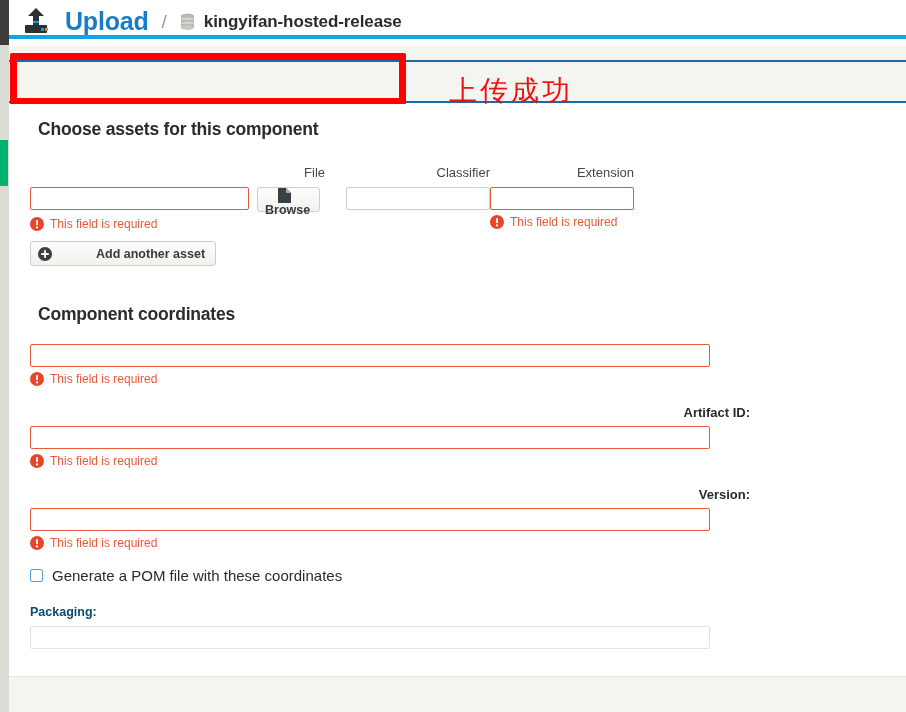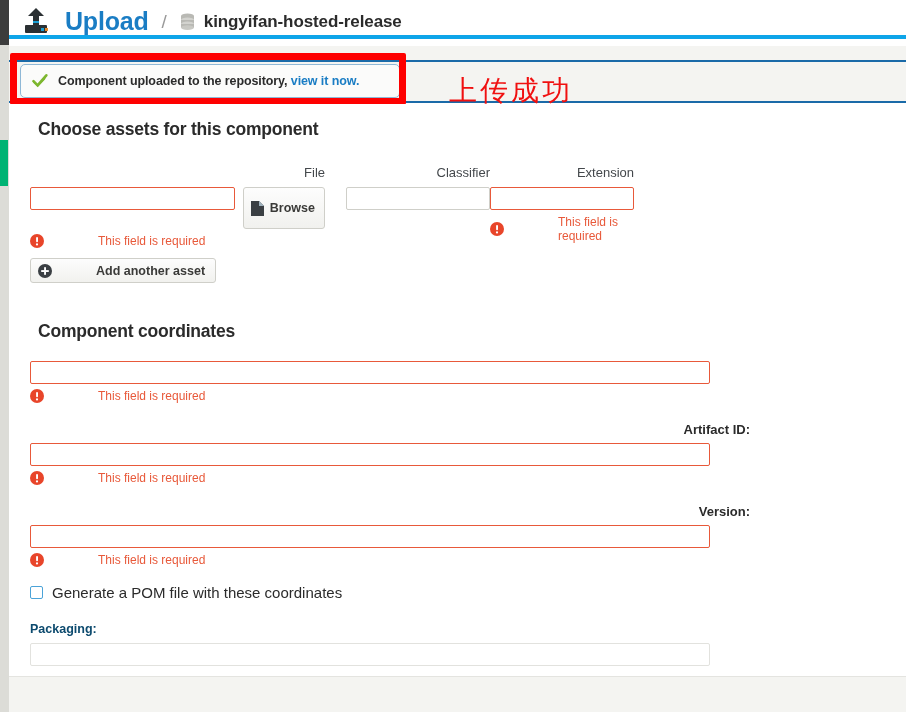--- a/index.html
+++ b/index.html
@@ -193,40 +193,40 @@
     background: #ffffff;
     border-color: #e2e2de;
     color: #b9b9b4;
   }
   .w-file  { width: 219px; }
   .w-small { width: 144px; }
   .w-wide  { width: 680px; }
 
   .browse-btn {
     margin-left: 8px;
-    height: 42px;
+    height: 25px;
     padding: 0 9px 0 7px;
     background: linear-gradient(#fdfdfd, #f1f1ee);
     border: 1px solid #cfcfc9;
     border-radius: 3px;
     font-size: 12.5px;
     font-weight: bold;
     color: #3a3a38;
     display: inline-flex; align-items: center;
     cursor: pointer;
     font-family: "Liberation Sans", sans-serif;
+    flex-direction: column;
   }
   .browse-btn .doc-ico { width: 13px; height: 15px; margin-right: 6px; }
 
   .err-msg {
     display: flex; align-items: center;
     margin-top: 5px;
     font-size: 12px;
     color: #e8593a;
-    gap: 48px;
   }
   .err-msg .bang {
     width: 14px; height: 14px;
     flex: 0 0 auto;
     margin-right: 6px;
   }
 
   .add-asset-btn {
     margin-top: 10px;
     height: 25px;
@@ -349,29 +349,20 @@
         <rect x="2" y="11" width="13" height="3.6" fill="#b9b9b4"></rect>
         <ellipse cx="8.5" cy="14.6" rx="6.5" ry="2.4" fill="#c9c9c4"></ellipse>
       </svg>
     </span>
     <span class="repo-name">kingyifan-hosted-release</span>
   </div>
 
   <div class="notif-strip"></div>
   <div class="notif-band"></div>
 
-  <div class="toast">
-    <span class="toast-check">
-      <svg viewBox="0 0 16 16" width="16" height="16">
-        <path d="M1.5 8.5 L5.5 12.5 L14.5 2.5 L13 6.5 L5.8 14 L1 9.6 Z" fill="#7db72f"></path>
-        <path d="M1.5 8.2 L5.6 12.3 L14.3 2.3" stroke="#7db72f" stroke-width="2.6" fill="none" stroke-linecap="round"></path>
-      </svg>
-    </span>
-    <span class="toast-text"><span>Component uploaded to the repository,</span> <span class="toast-link">view it now.</span></span>
-  </div>
 
   <div class="annot-box"></div>
   <div class="annot-cjk">上传成功</div>
 
   <div class="content">
     <div class="content-inner">
 
       <h2 class="section">Choose assets for this component</h2>
 
       <div class="assets-row">

